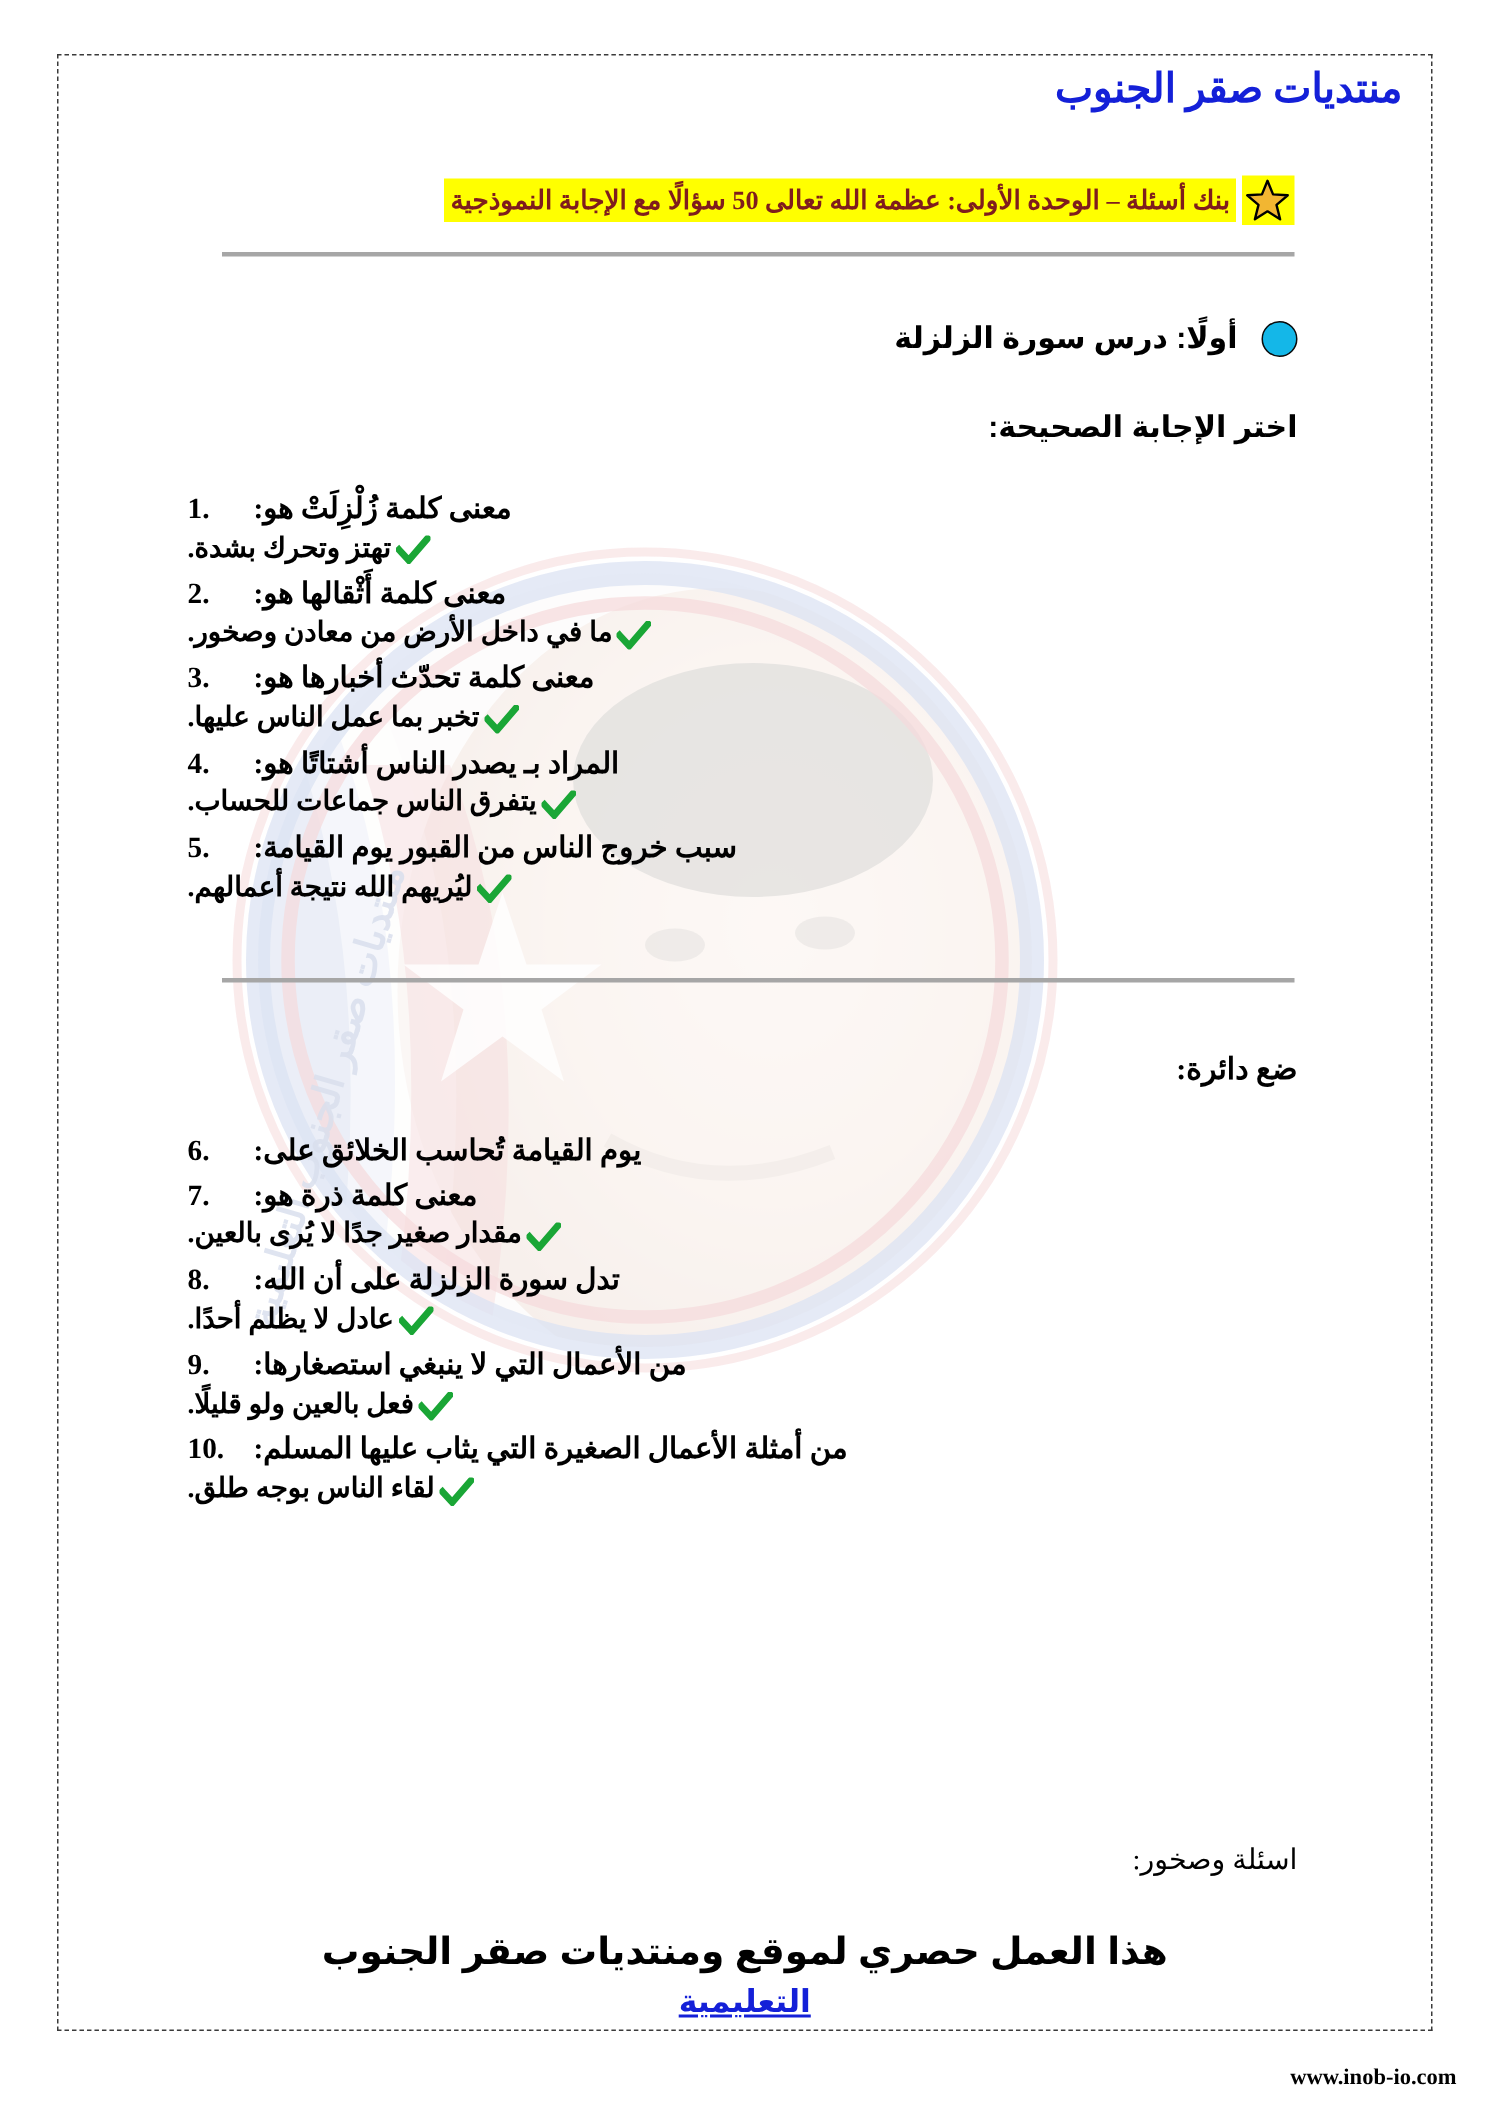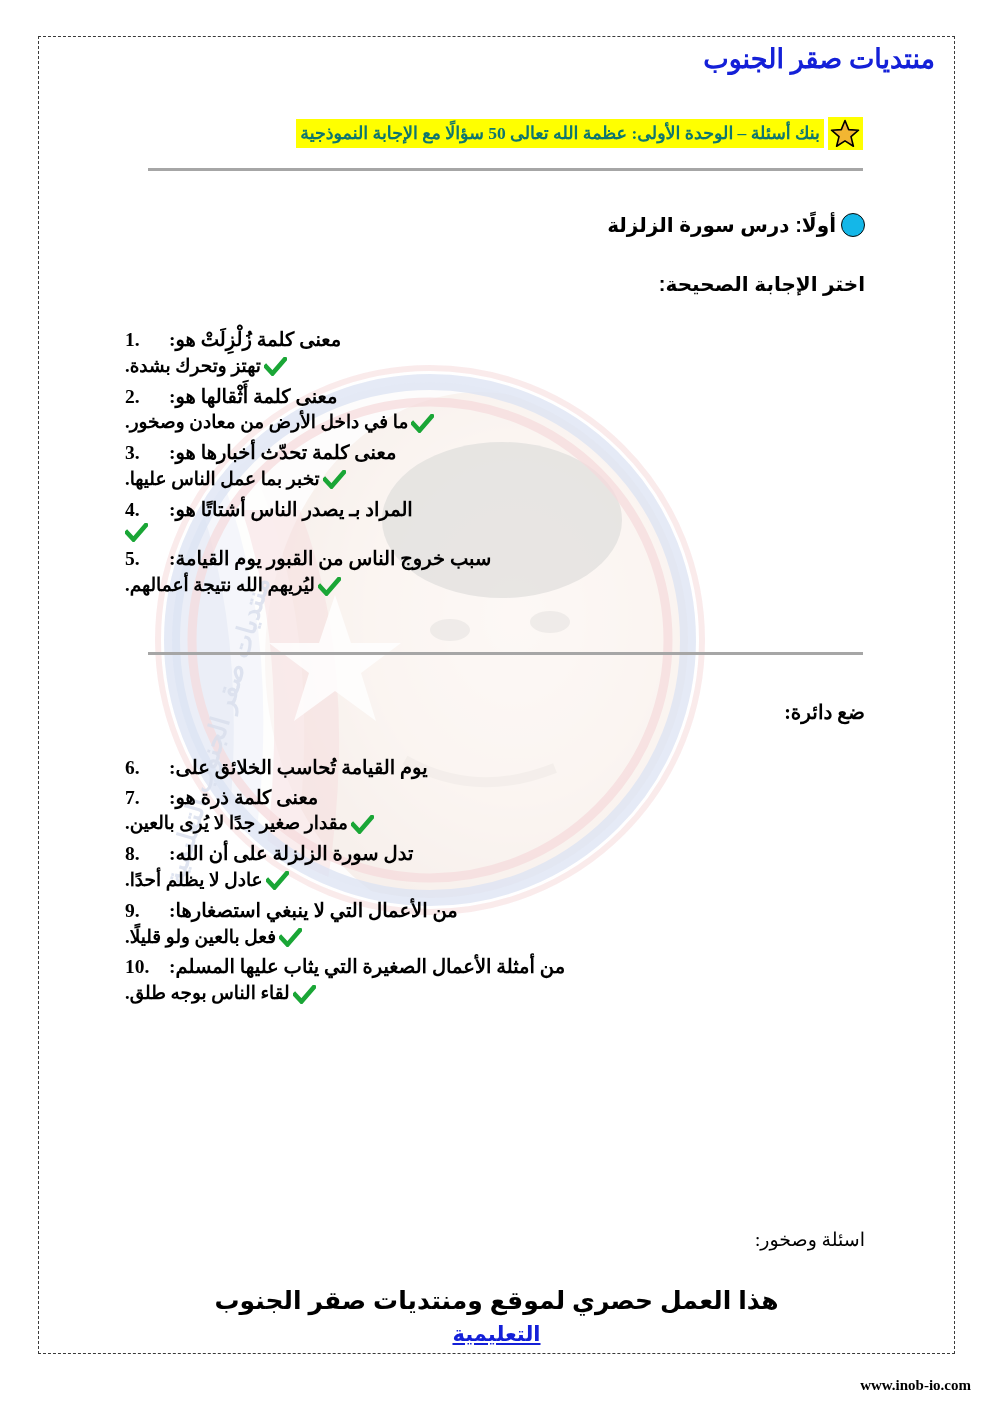--- a/index.html
+++ b/index.html
@@ -77,21 +77,21 @@
   .star-icon {
     background: #ffff00;
     display: flex;
     align-items: center;
     justify-content: center;
     padding: 2px 3px 2px 2px;
     line-height: 0;
   }
   .title-text {
     background: #ffff00;
-    color: #0f766e;
+    color: #7f1d1d;
     font-family: "Liberation Serif", "DejaVu Serif", serif;
     font-size: 17.5px;
     font-weight: 700;
     padding: 4px 4px 5px 4px;
     white-space: nowrap;
     line-height: 1.15;
   }
 
   
   .hrule {
@@ -117,21 +117,21 @@
 
   
   .section-heading {
     top: 213px;
     font-family: "Liberation Sans", "DejaVu Sans", sans-serif;
     font-size: 20px;
     font-weight: 700;
     display: flex;
     flex-direction: row;
     align-items: center;
-    gap: 5px;
+    gap: 16px;
     white-space: nowrap;
   }
   .circle-bullet {
     width: 22px;
     height: 22px;
     border-radius: 50%;
     background: #14b7e8;
     border: 1.5px solid #0a0a0a;
     flex: 0 0 auto;
     display: inline-block;
@@ -348,20 +348,21 @@
         <div class="qline">
           <span class="qnum">4.</span>
           <span class="qtext">المراد بـ يصدر الناس أشتاتًا هو:</span>
         </div>
         <div class="aline">
           <span class="check-icon">
             <svg width="23" height="19" viewBox="0 0 23 19" xmlns="http://www.w3.org/2000/svg">
               <path d="M2 9.5 L8.5 16.5 L21 2" stroke="#1aa636" stroke-width="4.6" fill="none" stroke-linecap="square"></path>
             </svg>
           </span>
+          <span class="atext">يتفرق الناس جماعات للحساب.</span>
         </div>
       </li>
       <li class="qitem">
         <div class="qline">
           <span class="qnum">5.</span>
           <span class="qtext">سبب خروج الناس من القبور يوم القيامة:</span>
         </div>
         <div class="aline">
           <span class="check-icon">
             <svg width="23" height="19" viewBox="0 0 23 19" xmlns="http://www.w3.org/2000/svg">

